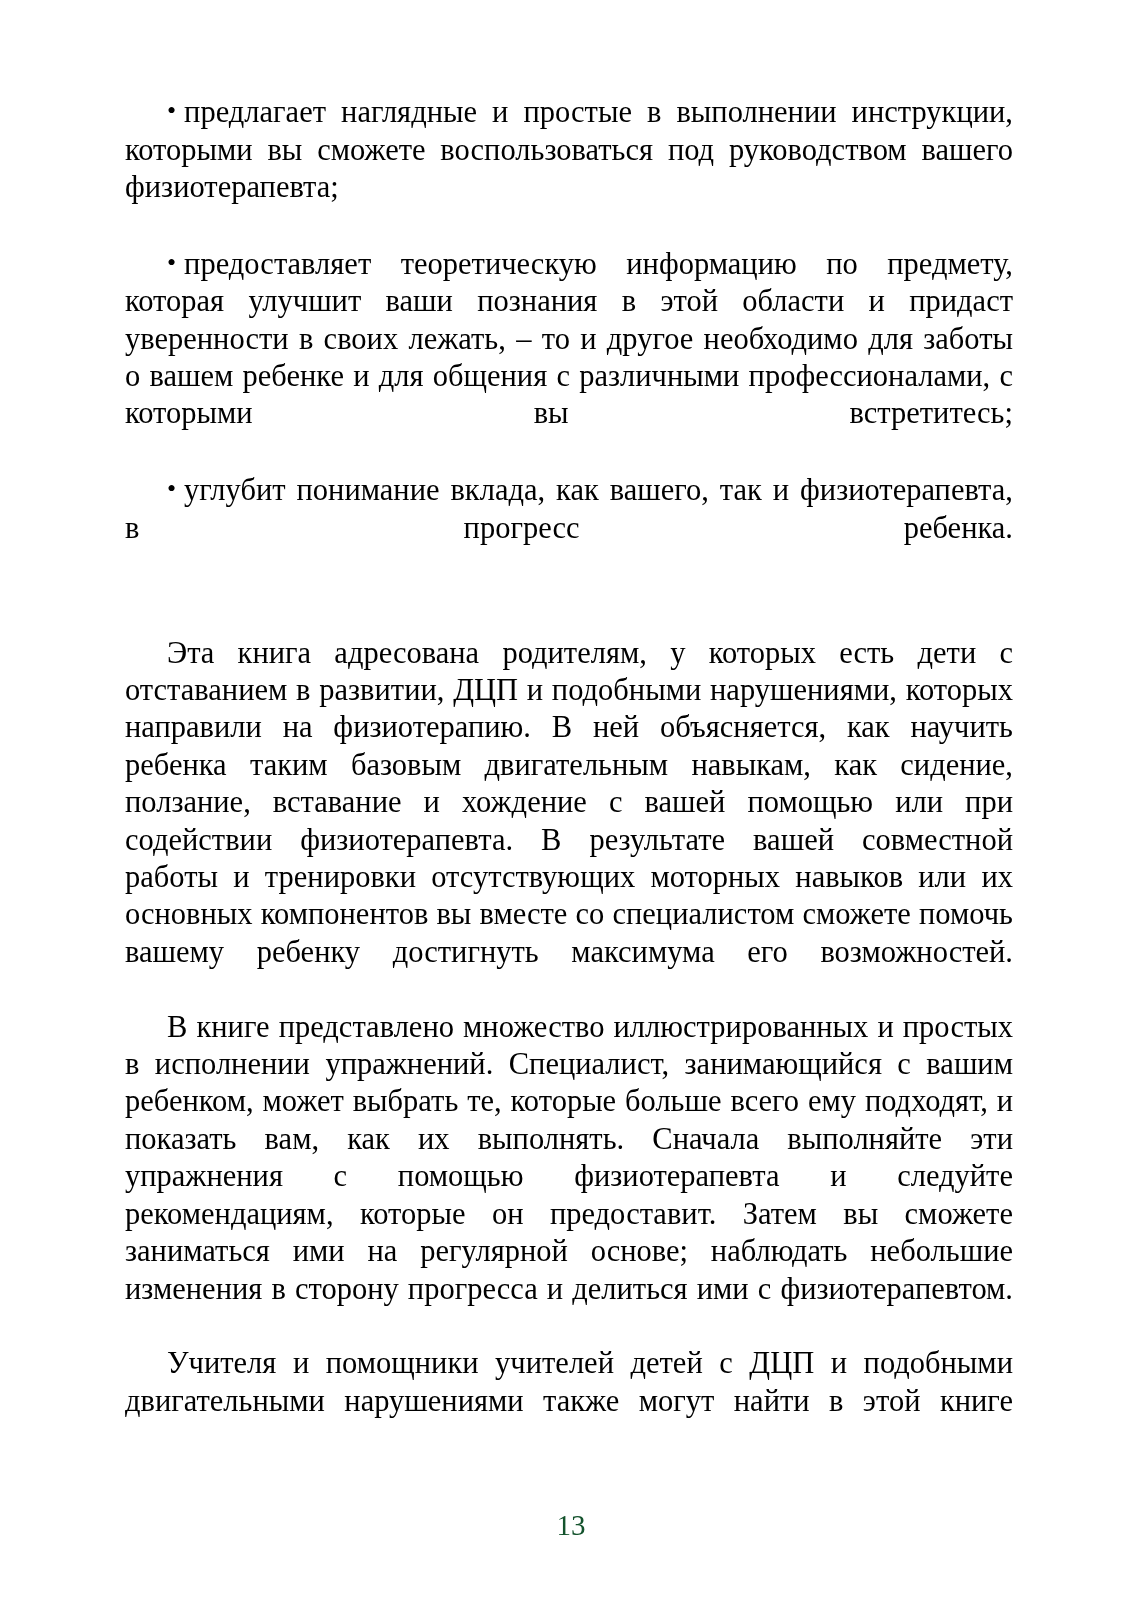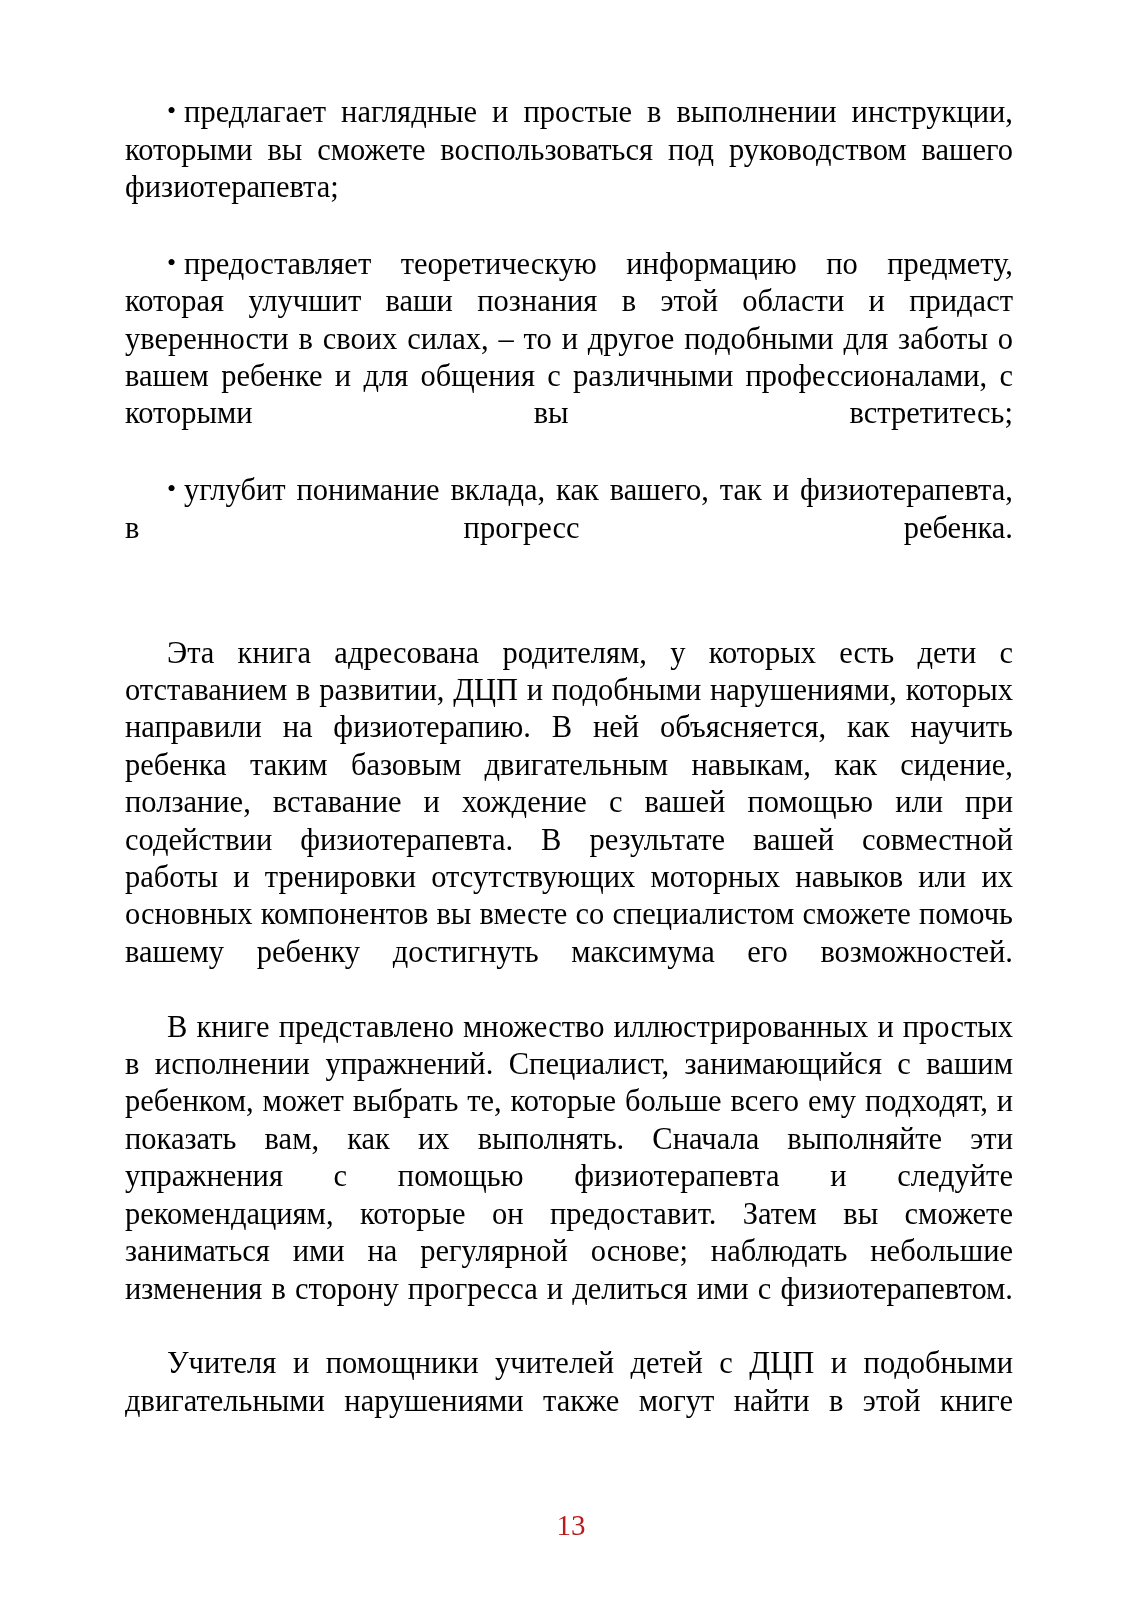--- a/index.html
+++ b/index.html
@@ -75,33 +75,33 @@
 
   #page-number {
     position: absolute;
     top: 1508px;
     left: 0;
     width: 1142px;
     text-align: center;
     font-size: 29px;
     line-height: 34px;
     font-family: "Liberation Serif", "DejaVu Serif", serif;
-    color: #b91c1c;
+    color: #14532d;
   }
 </style>
 </head>
 <body>
 
 <div id="page">
 
   <div id="text-column">
 
     <p class="para bullet stretch-last"><span class="bullet-glyph">•</span><span>предлагает наглядные и простые в выполнении инструкции, которыми вы сможете воспользоваться под руководством вашего физиотерапевта;</span></p>
 
-    <p class="para bullet stretch-last"><span class="bullet-glyph">•</span><span>предоставляет теоретическую информацию по предмету, которая улучшит ваши познания в этой области и придаст уверенности в своих силах, – то и другое подобными для заботы о вашем ребенке и для общения с различными профессионалами, с которыми вы встретитесь;</span></p>
+    <p class="para bullet stretch-last"><span class="bullet-glyph">•</span><span>предоставляет теоретическую информацию по предмету, которая улучшит ваши познания в этой области и придаст уверенности в своих лежать, – то и другое необходимо для заботы о вашем ребенке и для общения с различными профессионалами, с которыми вы встретитесь;</span></p>
 
     <p class="para bullet"><span class="bullet-glyph">•</span><span>углубит понимание вклада, как вашего, так и физиотерапевта, в прогресс ребенка.</span></p>
 
     <div class="gap-block"></div>
 
     <p class="para">Эта книга адресована родителям, у которых есть дети с отставанием в развитии, ДЦП и подобными нарушениями, которых направили на физиотерапию. В ней объясняется, как научить ребенка таким базовым двигательным навыкам, как сидение, ползание, вставание и хождение с вашей помощью или при содействии физиотерапевта. В результате вашей совместной работы и тренировки отсутствующих моторных навыков или их основных компонентов вы вместе со специалистом сможете помочь вашему ребенку достигнуть максимума его возможностей.</p>
 
     <p class="para">В книге представлено множество иллюстрированных и простых в исполнении упражнений. Специалист, занимающийся с вашим ребенком, может выбрать те, которые больше всего ему подходят, и показать вам, как их выполнять. Сначала выполняйте эти упражнения с помощью физиотерапевта и следуйте рекомендациям, которые он предоставит. Затем вы сможете заниматься ими на регулярной основе; наблюдать небольшие изменения в сторону прогресса и делиться ими с физиотерапевтом.</p>
 
 

